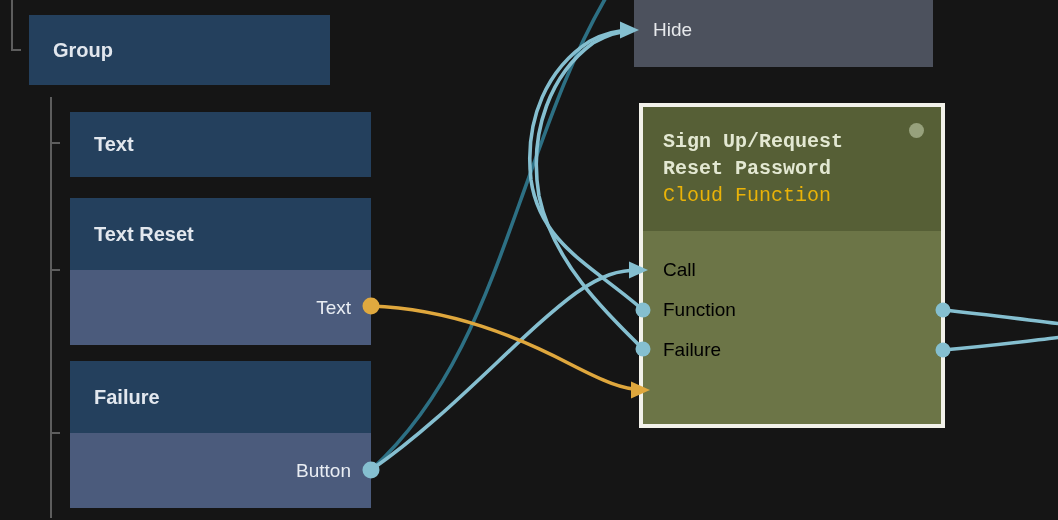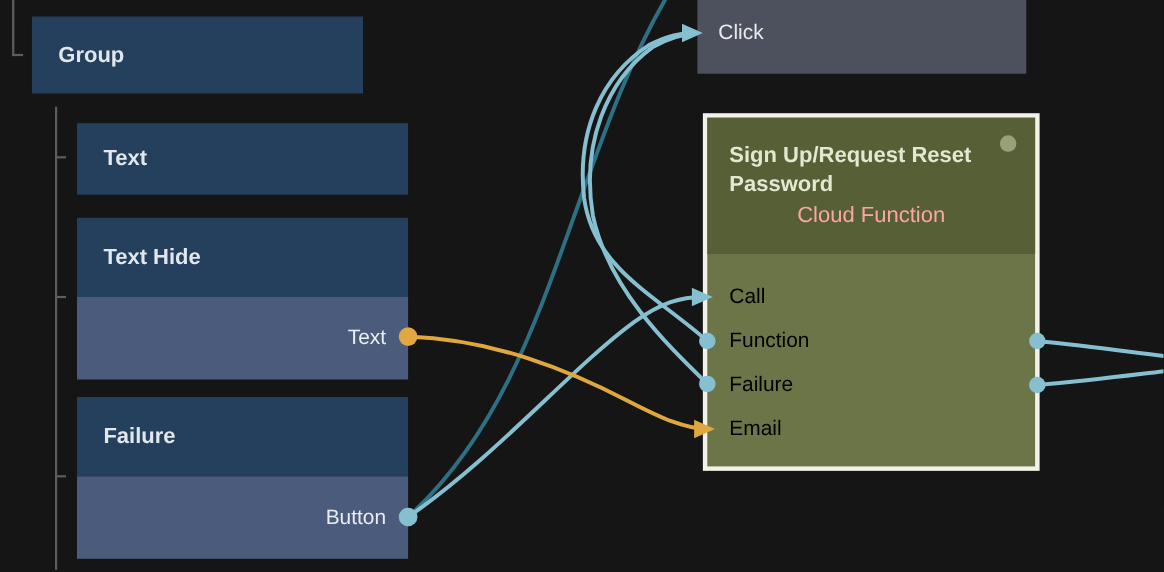--- a/index.html
+++ b/index.html
@@ -28,25 +28,26 @@
     display:flex;align-items:center;padding-left:19px;box-sizing:border-box;
   }
   
   .green-node{
     position:absolute;border:4px solid #f2f1ea;box-sizing:border-box;
     background:#6c7547;
   }
   .green-header{
     position:relative;background:#565f36;height:124px;box-sizing:border-box;
     padding:21px 20px 0 20px;
+    font-family:Liberation Mono, monospace;
   }
   .green-title{
     color:#e3e8d2;font-size:20px;font-weight:700;line-height:27px;width:230px;
   }
-  .green-subtitle{color:#fca5a5;font-size:20px;font-weight:400;line-height:28px;text-align:center;}
+  .green-subtitle{color:#eab308;font-size:20px;font-weight:400;line-height:28px;}
   .status-dot{
     position:absolute;top:16px;right:17px;width:15px;height:15px;
     border-radius:50%;background:#97a17c;
   }
   .green-body{padding-top:19px;box-sizing:border-box;}
   .green-port{
     height:40px;display:flex;align-items:center;padding-left:20px;
     color:#000000;font-size:19px;font-weight:400;
   }
   
@@ -68,58 +69,55 @@
   <div class="node blue-header" style="left:29px;top:15px;width:301px;height:70px;">
     <span>Group</span>
   </div>
 
   <div class="node blue-header" style="left:70px;top:112px;width:301px;height:65px;">
     <span>Text</span>
   </div>
 
   <div class="node-wrap" style="left:70px;top:198px;width:301px;">
     <div class="blue-header" style="height:72px;">
-      <span>Text Hide</span>
+      <span>Text Reset</span>
     </div>
     <div class="port-row-blue" style="height:75px;">
       <span>Text</span>
     </div>
   </div>
 
   <div class="node-wrap" style="left:70px;top:361px;width:301px;">
     <div class="blue-header" style="height:72px;">
       <span>Failure</span>
     </div>
     <div class="port-row-blue" style="height:75px;">
       <span>Button</span>
     </div>
   </div>
 
   <div class="hide-node" style="left:634px;top:-8px;width:299px;height:75px;">
-    <span>Click</span>
+    <span>Hide</span>
   </div>
 
   <div class="green-node" style="left:639px;top:103px;width:306px;height:325px;">
     <div class="green-header">
       <div class="green-title">Sign Up/Request Reset Password</div>
       <div class="green-subtitle">Cloud Function</div>
       <div class="status-dot"></div>
     </div>
     <div class="green-body">
       <div class="green-port">
         <span>Call</span>
       </div>
       <div class="green-port">
         <span>Function</span>
       </div>
       <div class="green-port">
         <span>Failure</span>
-      </div>
-      <div class="green-port">
-        <span>Email</span>
       </div>
     </div>
   </div>
 
   <svg id="wires" width="1058" height="520" viewBox="0 0 1058 520">
 
     <path class="hit" d="M371,470 C450,398 485,300 520,202 C546,130 570,58 608,-6" fill="none" stroke="#2d7084" stroke-width="3.6"></path>
 
     <path class="hit" d="M371,470 C452,414 520,334 576,293 C602,275 618,270 640,270" fill="none" stroke="#85bfd0" stroke-width="3.6"></path>
 

